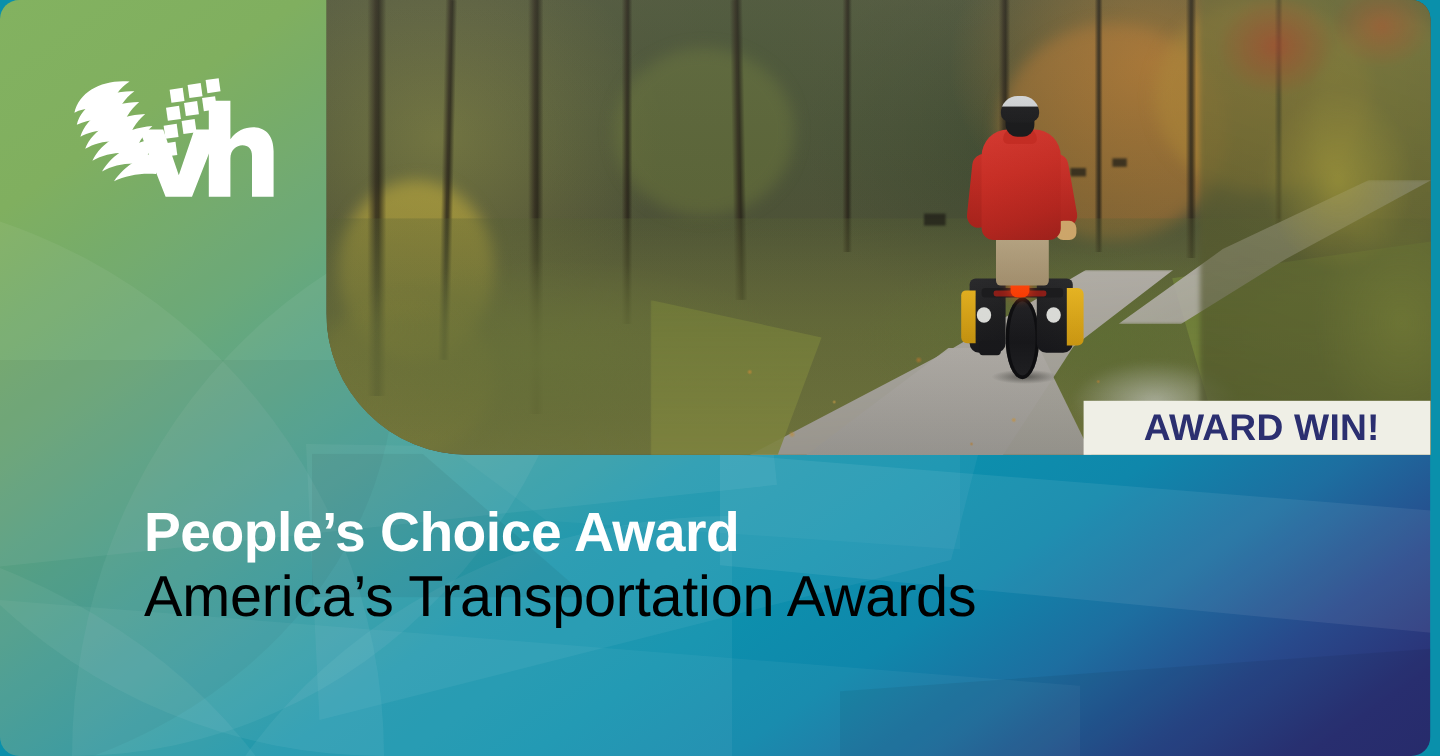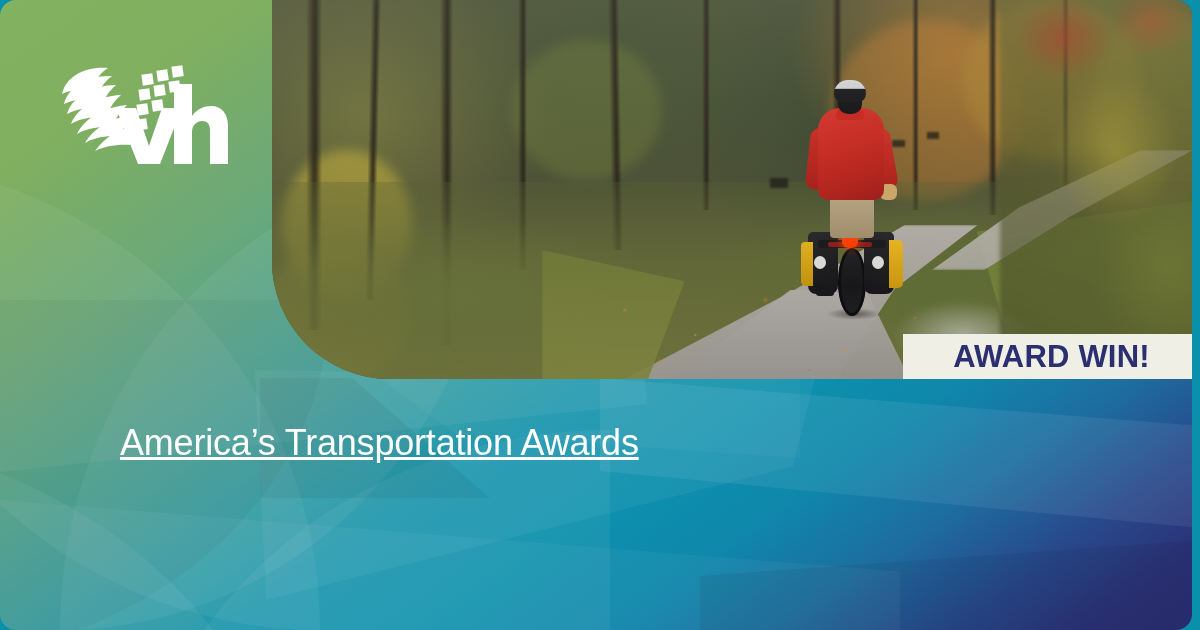--- a/index.html
+++ b/index.html
@@ -330,28 +330,27 @@
   }
   .headline {
     color:#ffffff;
     font-size:46px;
     font-weight:bold;
     line-height:1.04;
     letter-spacing:-0.4px;
     white-space:nowrap;
   }
   .subhead {
-    color:#ffffff;
-    font-size:36px;
+    color:#000000;
+    font-size:48px;
     font-weight:normal;
     line-height:1.22;
     letter-spacing:-0.2px;
     margin-top:1px;
     white-space:nowrap;
-    text-decoration:underline;
   }
   .project-line {
     margin-top:28px;
     color:#ffffff;
     font-size:26px;
     font-weight:bold;
     letter-spacing:0.1px;
     display:flex; align-items:center;
     white-space:nowrap;
   }
@@ -480,16 +479,17 @@
         <path d="M176 26 L194 26 L194 106 L176 106 Z" opacity="0"></path>
       </g>
     </svg>
   </div>
 
   <div class="award-badge">
     <span>AWARD WIN!</span>
   </div>
 
   <div class="text-block">
+    <div class="headline">People’s Choice Award</div>
     <div class="subhead">America’s Transportation Awards</div>
   </div>
 
 </div>
 
 </body></html>

